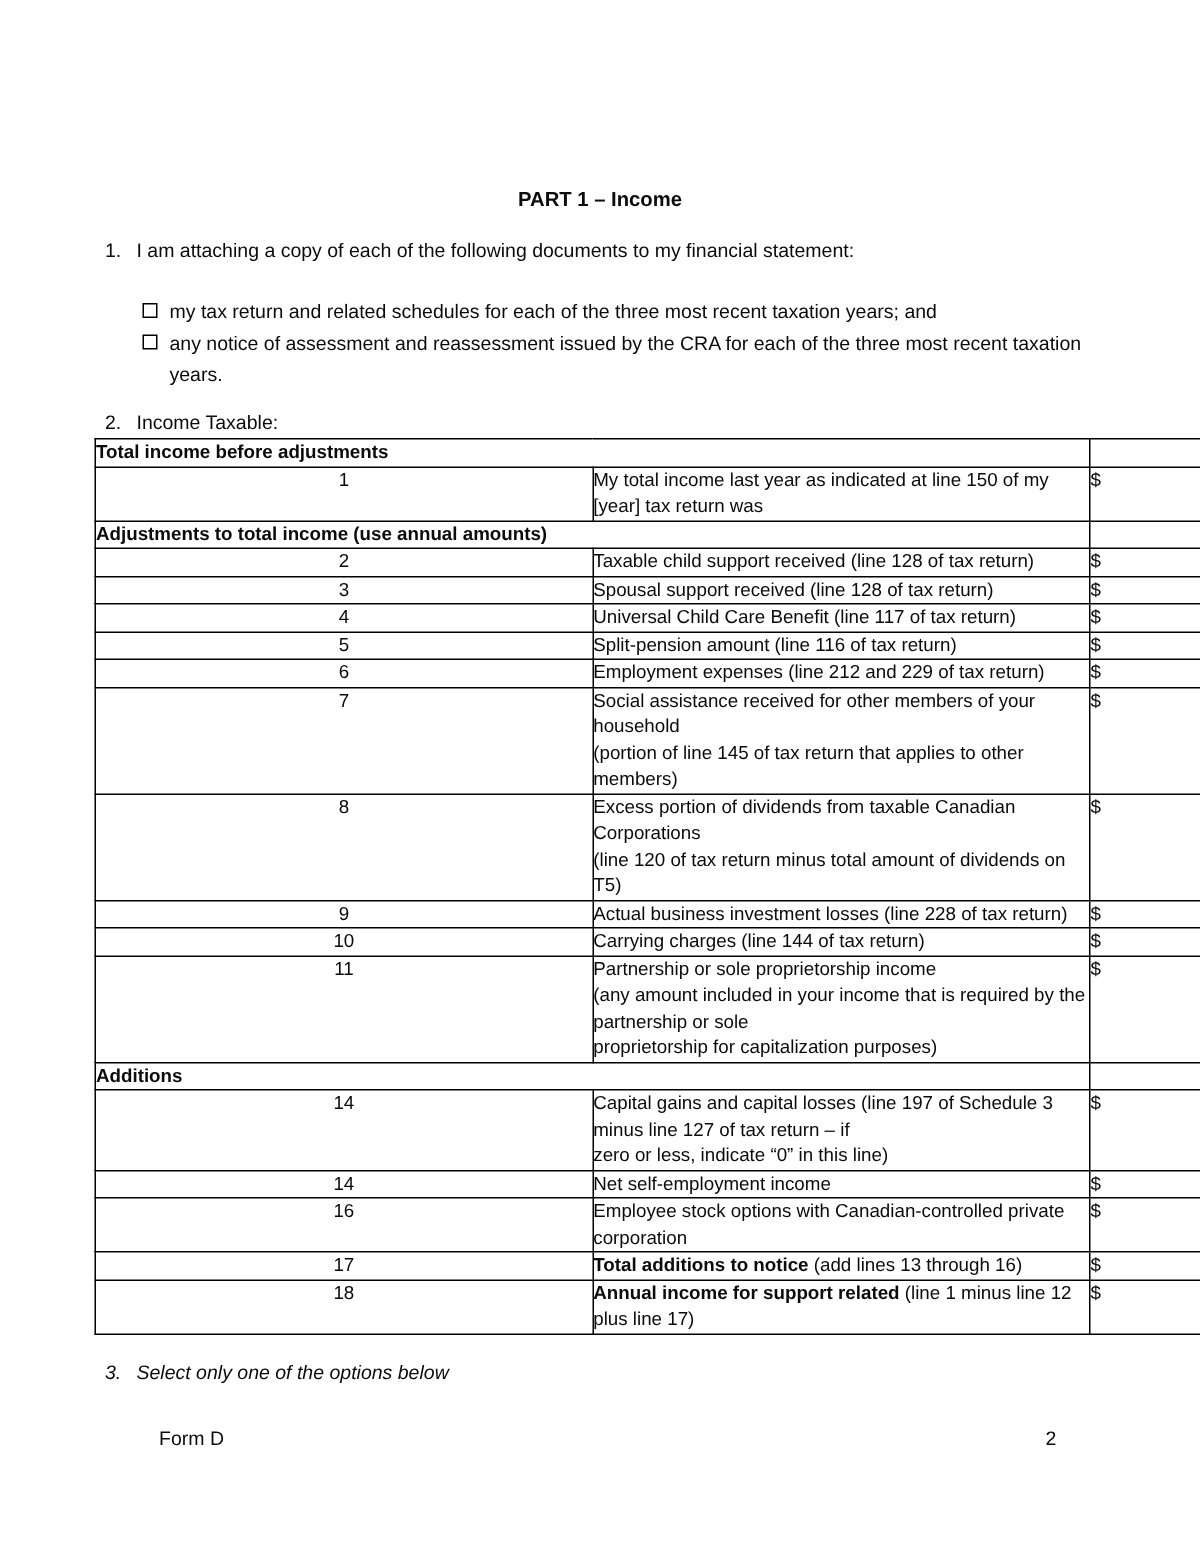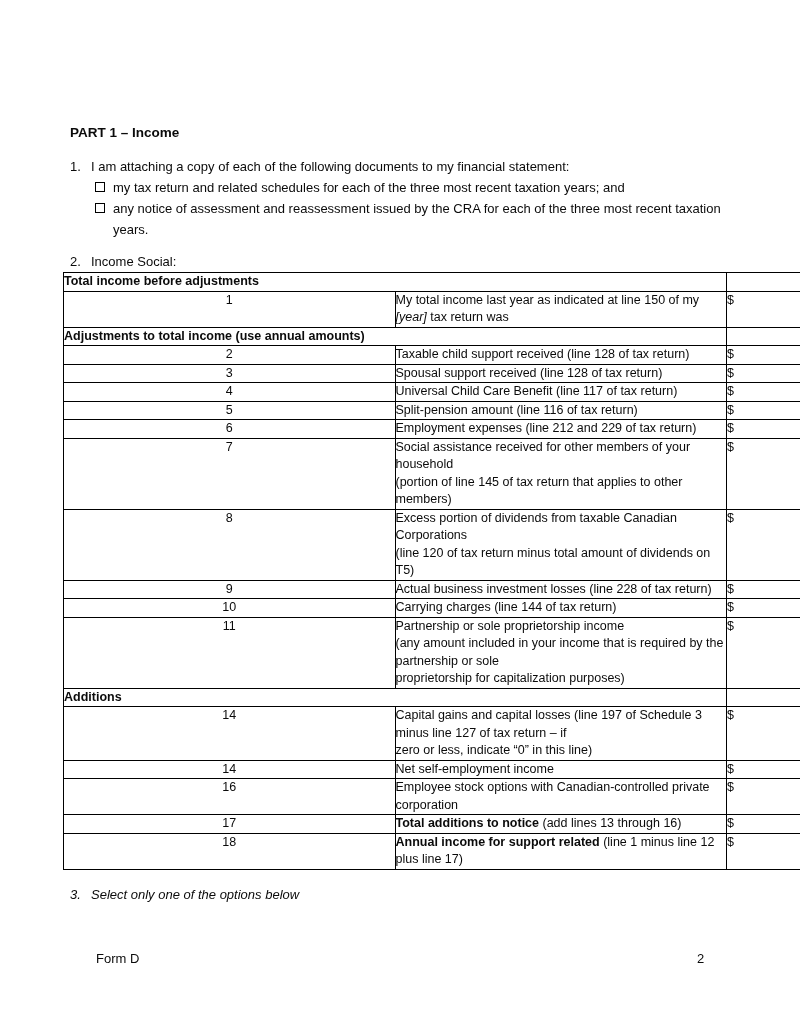--- a/index.html
+++ b/index.html
@@ -17,47 +17,48 @@
   .content {
     position: absolute;
     left: 70px;
     top: 124px;
     width: 660px;
   }
   .part-heading {
     font-size: 13.5px;
     font-weight: bold;
     line-height: 17px;
+    text-align: center;
   }
   .num-item {
     display: flex;
     line-height: 21px;
   }
   .num-item .num {
     flex: none;
     width: 21px;
   }
   .item1 { margin-top: 15px; }
   .item2 { margin-top: 11px; }
   .item3 { margin-top: 14px; font-style: italic; }
-  .cb-block { margin-left: 25px; }
+  .cb-block { margin-left: 25px; margin-top: 20px; }
   .cb-row {
     display: flex;
     line-height: 21px;
   }
   .cb {
     flex: none;
     width: 10px;
     height: 10px;
     border: 1.5px solid #000;
     margin: 5px 8px 0 0;
     background: #fff;
   }
   .cb-text { white-space: pre-line; }
-  .italic { font-style: italic; }
+  .italic { }
   .bold { font-weight: bold; }
 
   table.income-table {
     border-collapse: collapse;
     margin-left: -7px;
     width: 764px;
     table-layout: fixed;
   }
   table.income-table td {
     border: 1px solid #000;
@@ -66,21 +67,21 @@
     vertical-align: top;
     padding: 0;
   }
   td.num-cell  { width: 32px; text-align: center; }
   td.desc-cell { padding: 0 6px; white-space: pre-line; }
   td.amount-cell { width: 100px; padding: 0 6px; }
   td.section-cell { font-weight: bold; padding: 0 4px; }
 
   .footer-left {
     position: absolute;
-    left: 96px;
+    left: 106px;
     top: 951px;
     line-height: 15px;
   }
   .footer-page {
     position: absolute;
     left: 697px;
     top: 951px;
     line-height: 15px;
   }
 </style>
@@ -103,21 +104,21 @@
         </div>
         <div class="cb-row">
           <span class="cb"></span>
           <span class="cb-text"><span>any notice of assessment and reassessment issued by the CRA for each of the three most recent taxation
 years.</span></span>
         </div>
       </div>
 
     <div class="num-item item2">
       <span class="num">2.</span>
-      <span class="item-text">Income Social:</span>
+      <span class="item-text">Income Taxable:</span>
     </div>
 
     <table class="income-table">
       <tbody>
           <tr>
             <td colspan="2" class="section-cell">Total income before adjustments</td>
             <td class="amount-cell"></td>
           </tr>
           <tr>
             <td class="num-cell">1</td>

